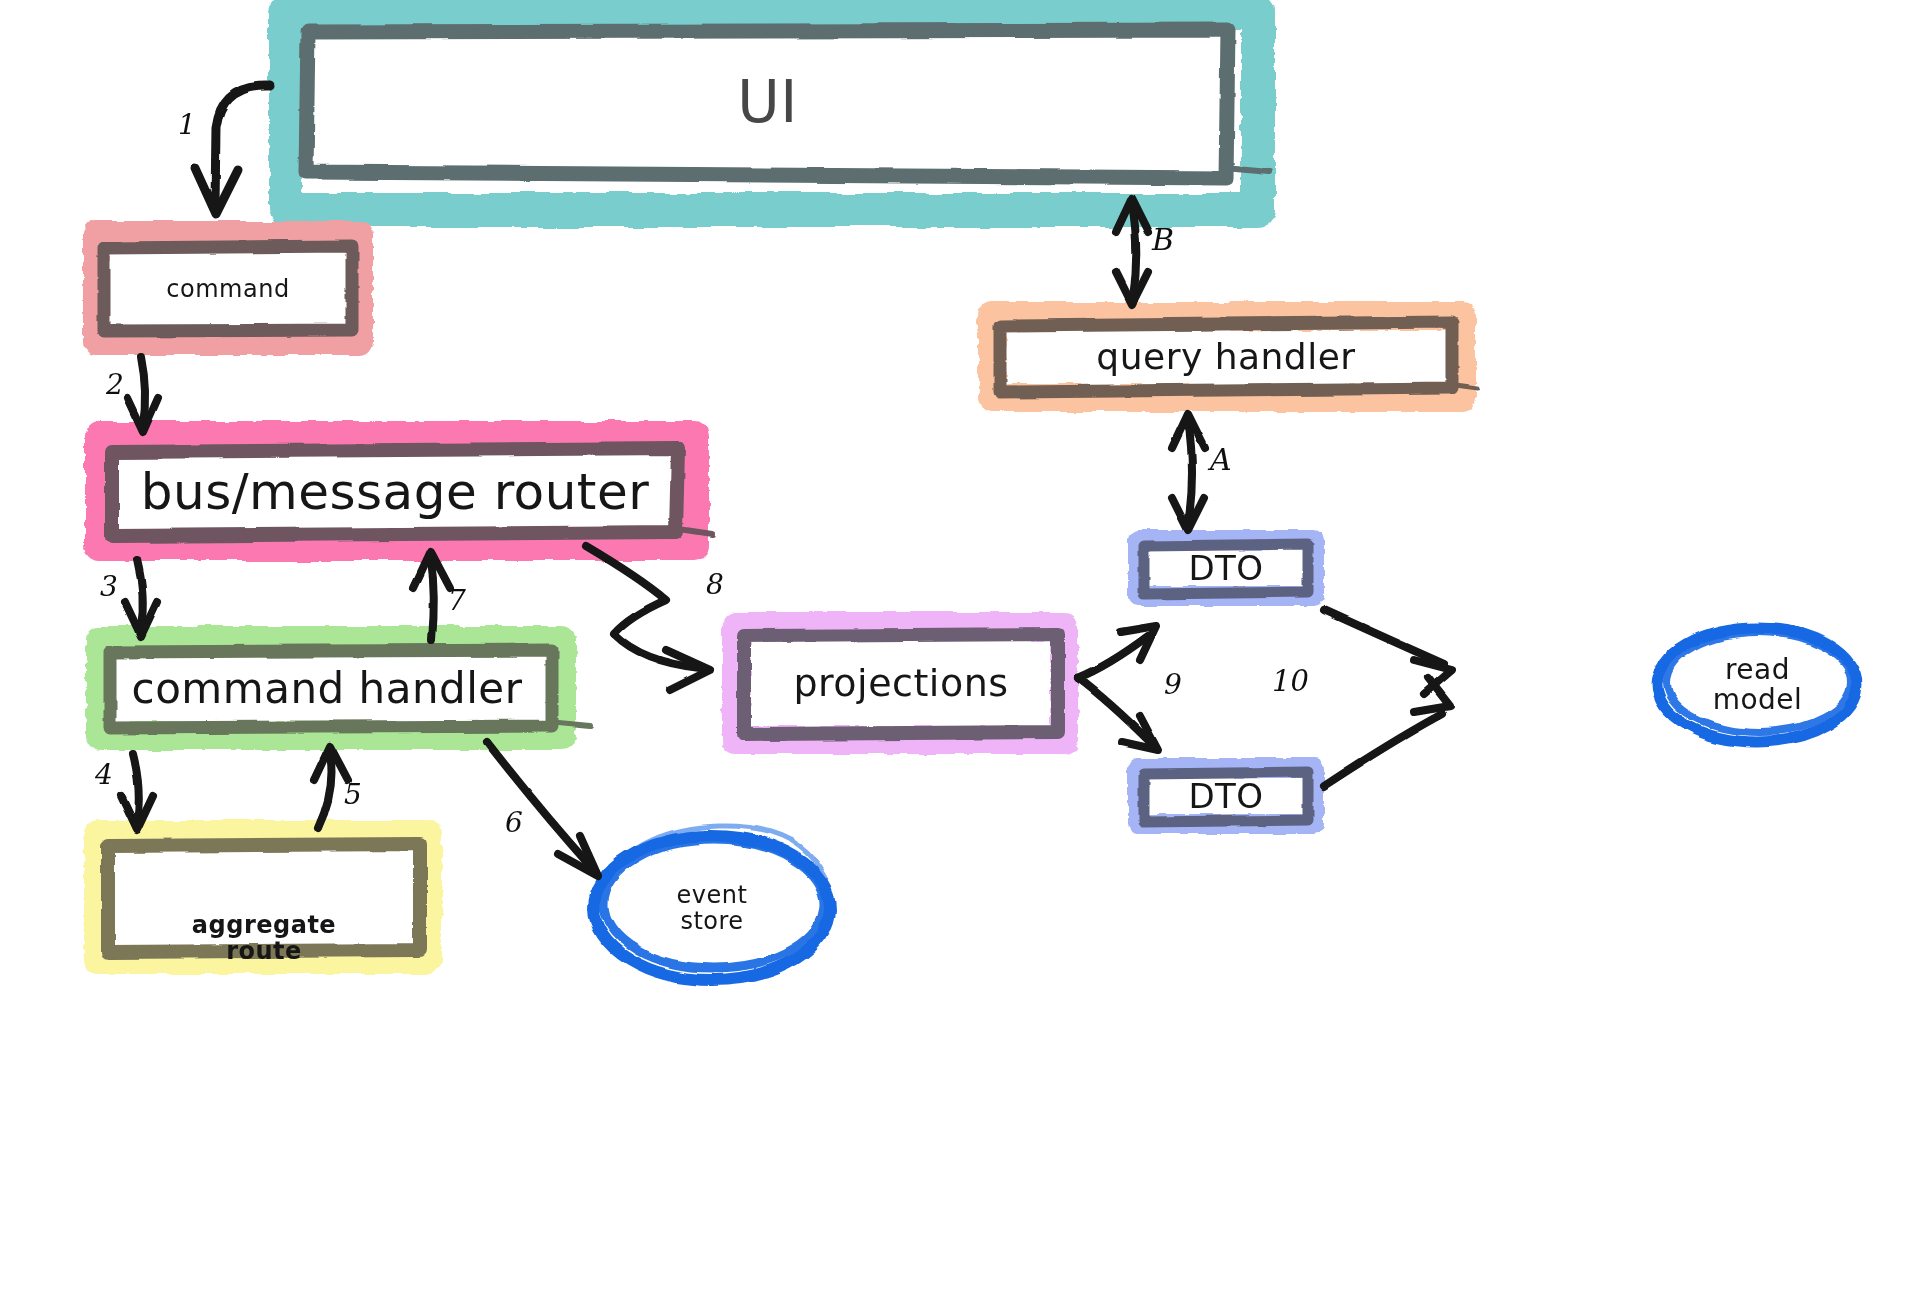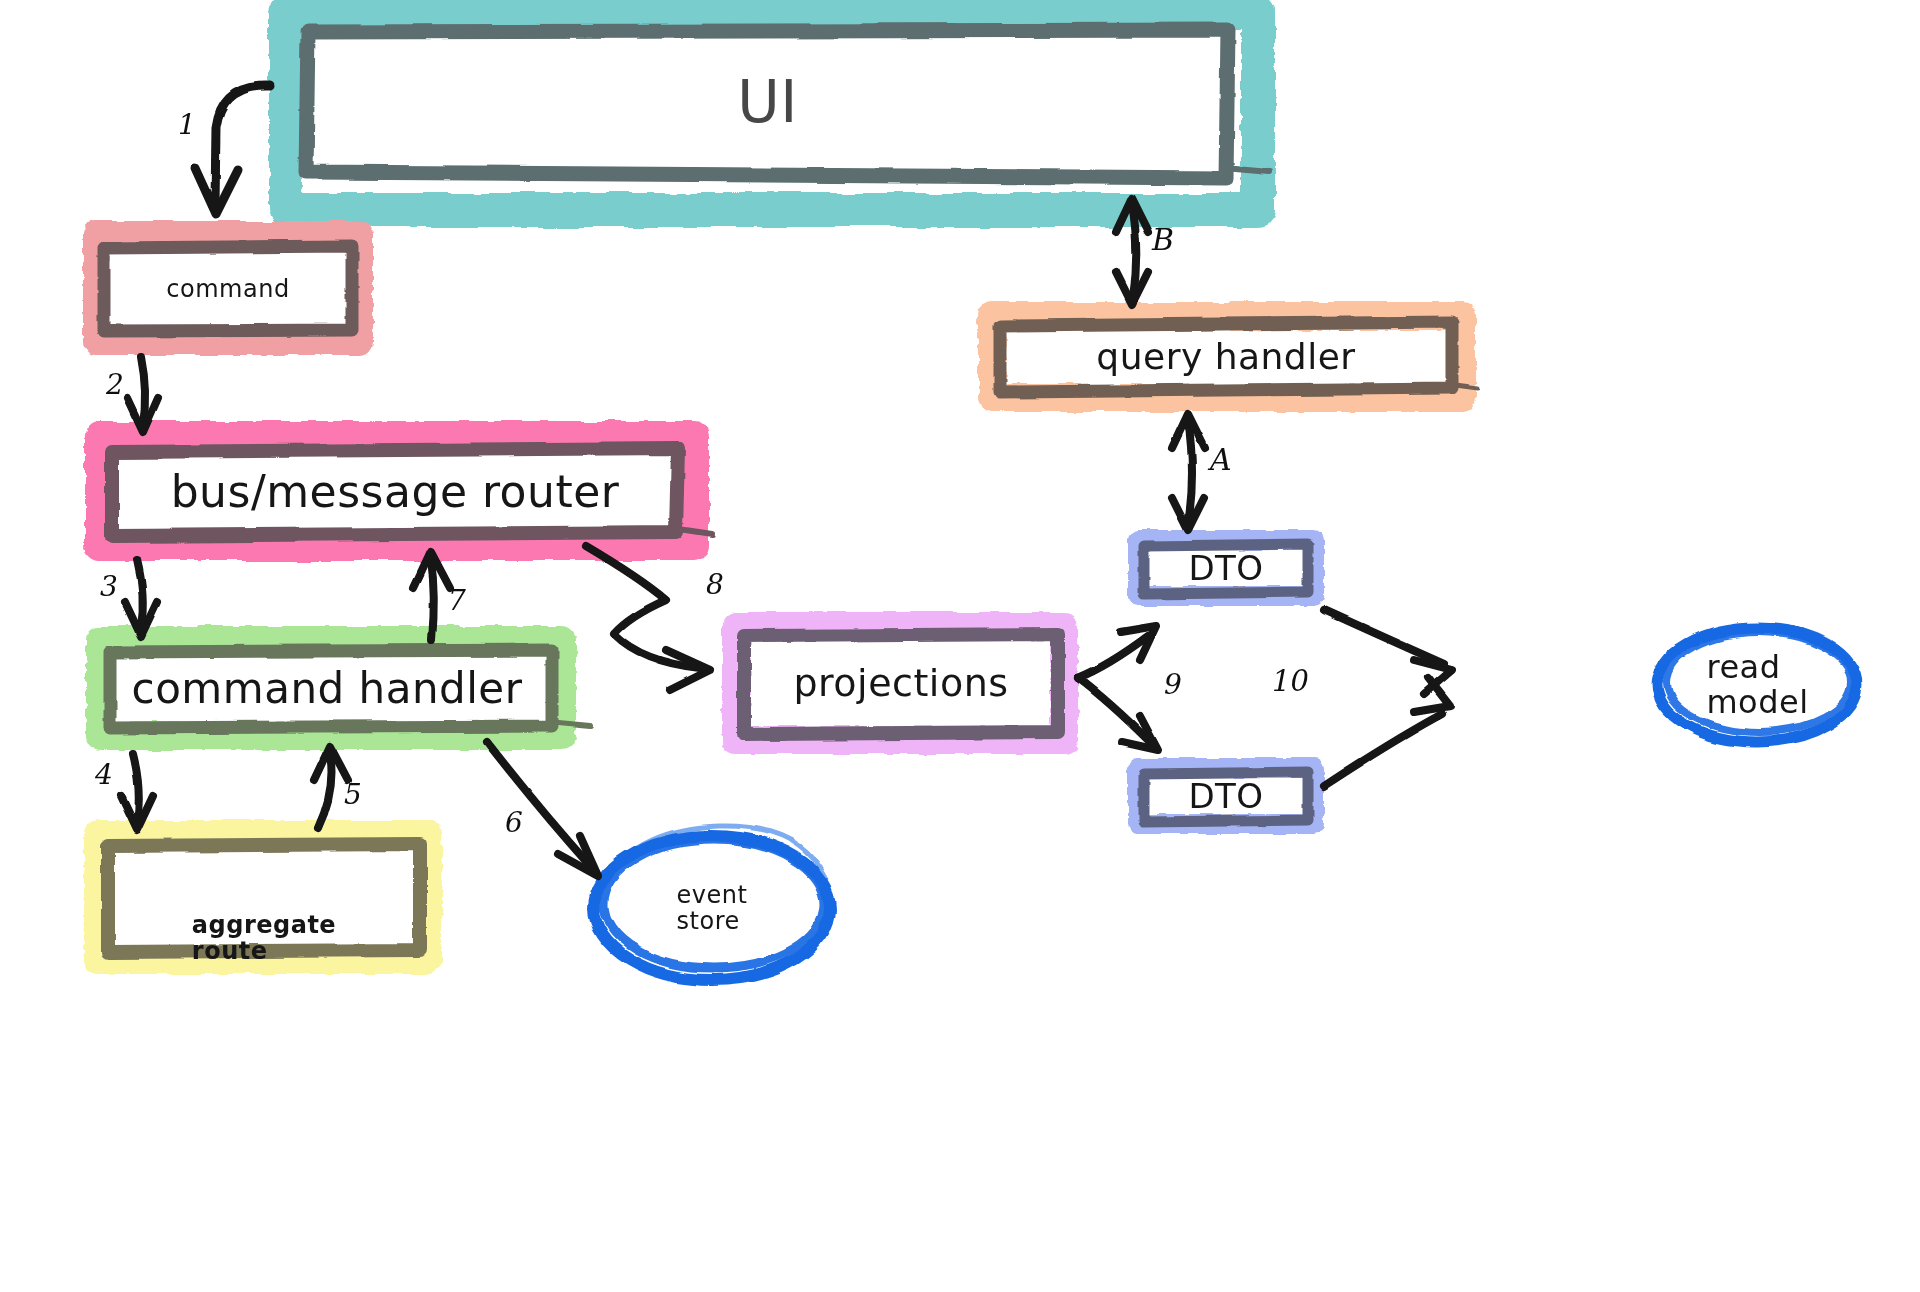--- a/index.html
+++ b/index.html
@@ -20,20 +20,21 @@
     left: 0;
     top: 0;
     width: 1920px;
     height: 1292px;
   }
   .node-label {
     position: absolute;
     display: flex;
     align-items: center;
     justify-content: center;
+    text-align: center;
     color: #161616;
     font-family: "DejaVu Sans", sans-serif;
     font-weight: 400;
     letter-spacing: 0.5px;
     pointer-events: none;
     line-height: 1.1;
   }
   .edge-label {
     position: absolute;
     color: #0f0f0f;
@@ -249,39 +250,39 @@
         <path d="M1116 232 L1132 198 L1149 232" stroke-width="8"></path>
         <path d="M1116 272 L1132 304 L1148 272" stroke-width="8"></path>
       </g>
     </g>
   </svg>
 
   <div class="node-label" style="left:310px;top:32px;width:915px;height:142px;font-size:58px;color:#474747;">UI</div>
 
   <div class="node-label" style="left:108px;top:250px;width:240px;height:78px;font-size:24px;">command</div>
 
-  <div class="node-label" style="left:116px;top:454px;width:558px;height:76px;font-size:44px;">bus/message router</div>
+  <div class="node-label" style="left:116px;top:454px;width:558px;height:76px;font-size:50px;">bus/message router</div>
 
   <div class="node-label" style="left:110px;top:654px;width:434px;height:70px;font-size:42px;">command handler</div>
 
   <div class="node-label" style="left:112px;top:888px;width:304px;height:100px;font-size:24px;white-space:pre-line;font-weight:bold;">aggregate
 route</div>
 
   <div class="node-label" style="left:622px;top:858px;width:180px;height:100px;font-size:24px;white-space:pre-line;">event
 store</div>
 
   <div class="node-label" style="left:748px;top:638px;width:306px;height:92px;font-size:38px;">projections</div>
 
   <div class="node-label" style="left:1004px;top:328px;width:444px;height:58px;font-size:36px;">query handler</div>
 
   <div class="node-label" style="left:1148px;top:548px;width:156px;height:42px;font-size:34px;">DTO</div>
 
   <div class="node-label" style="left:1148px;top:776px;width:156px;height:42px;font-size:34px;">DTO</div>
 
-  <div class="node-label" style="left:1680px;top:646px;width:155px;height:78px;font-size:32px;white-space:pre-line;line-height:1.08;">read
+  <div class="node-label" style="left:1680px;top:646px;width:155px;height:78px;font-size:28px;white-space:pre-line;line-height:1.08;">read
 model</div>
 
   <div class="edge-label" style="left:178px;top:108px;font-size:28px;">1</div>
   <div class="edge-label" style="left:106px;top:368px;font-size:28px;">2</div>
   <div class="edge-label" style="left:100px;top:570px;font-size:28px;">3</div>
   <div class="edge-label" style="left:95px;top:758px;font-size:28px;">4</div>
   <div class="edge-label" style="left:344px;top:778px;font-size:28px;">5</div>
   <div class="edge-label" style="left:505px;top:806px;font-size:28px;">6</div>
   <div class="edge-label" style="left:448px;top:584px;font-size:28px;">7</div>
   <div class="edge-label" style="left:706px;top:568px;font-size:28px;">8</div>

